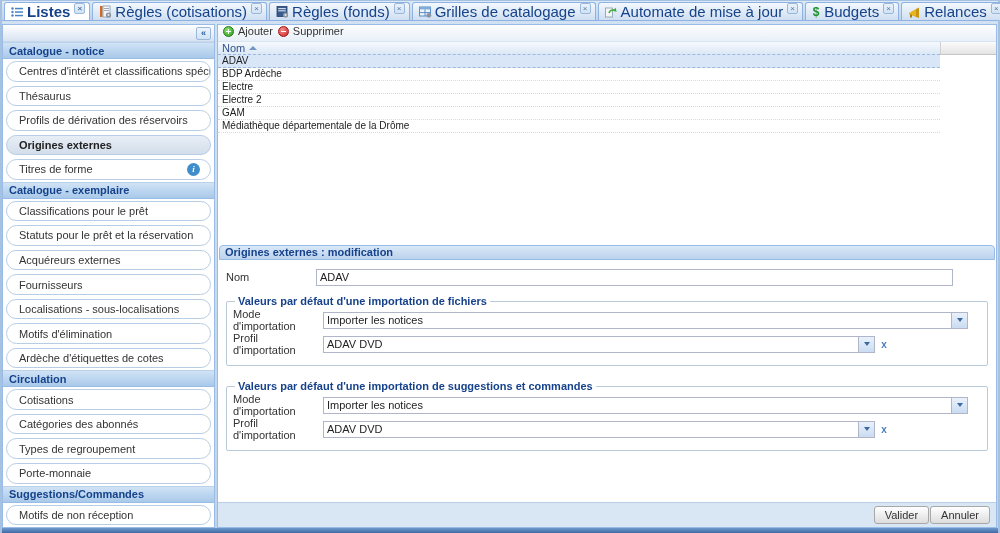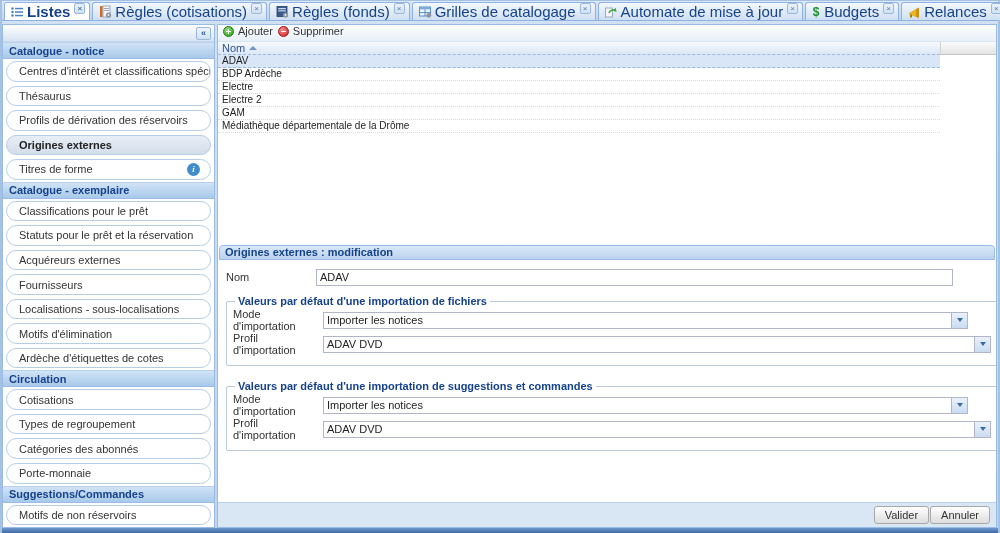--- a/index.html
+++ b/index.html
@@ -124,21 +124,21 @@
   }
   .nom-input { width:637px; }
   .fset {
     border:1px solid #b9cbdb; border-radius:2px; margin:4px 0 10px 0;
     padding:3px 8px 7px 6px;
   }
   .fset legend { color:#15428b; font-weight:bold; padding:0 3px; margin-left:2px;margin-top:28px; }
   .combo { display:flex; align-items:stretch; }
   .combo .tinput { border-right:none; }
   .combo-mode .tinput { width:628px; }
-  .combo-profil .tinput { width:651px; }
+  .combo-profil .tinput { width:535px; }
   .trigger {
     width:17px; height:17px; border:1px solid #b0b6c8;
     background:linear-gradient(#eaf1fb,#cadcf2);
     display:flex; align-items:center; justify-content:center; cursor:pointer;
   }
   .tri-down { width:0; height:0; border-left:3.5px solid transparent; border-right:3.5px solid transparent; border-top:4.5px solid #3b6aa0; }
   .clear-x {
     width:14px; height:17px; margin-left:2px; display:flex; align-items:center; justify-content:center;
     color:#4a7ebf; font-weight:bold; font-size:10px; cursor:pointer;
   }
@@ -314,34 +314,34 @@
           <span>Ardèche d'étiquettes de cotes</span>
         </div>
 
       <div class="sect-h">
         <span>Circulation</span>
       </div>
       <div class="pill">
           <span>Cotisations</span>
         </div>
       <div class="pill">
+          <span>Catégories des abonnés</span>
+        </div>
+      <div class="pill">
           <span>Types de regroupement</span>
-        </div>
-      <div class="pill">
-          <span>Catégories des abonnés</span>
         </div>
       <div class="pill">
           <span>Porte-monnaie</span>
         </div>
 
       <div class="sect-h">
         <span>Suggestions/Commandes</span>
       </div>
       <div class="pill">
-          <span>Motifs de non réservoirs</span>
+          <span>Motifs de non réception</span>
         </div>
     </div>
 
     <div class="main">
 
       <div class="tbar">
         <span class="tbtn">
           <span class="cicon add"></span>
           <span>Ajouter</span>
         </span>

